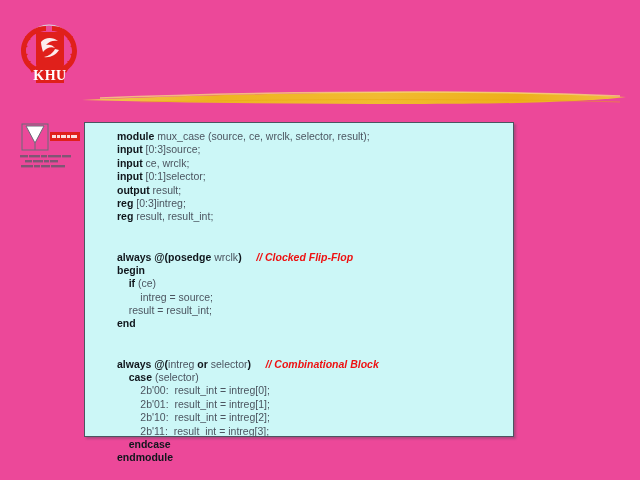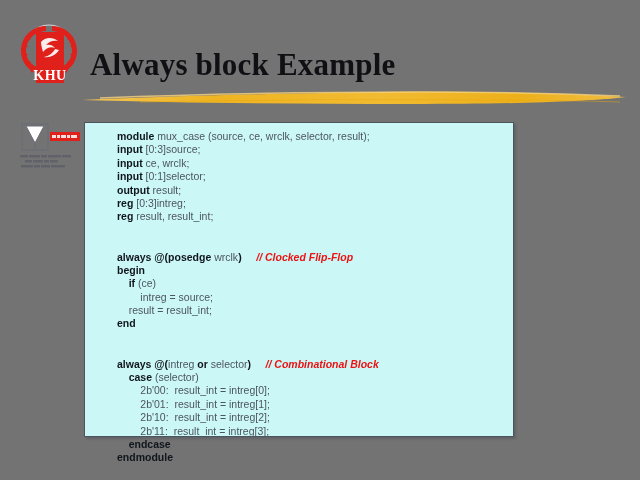--- a/index.html
+++ b/index.html
@@ -12,21 +12,21 @@
     background: #fdfdff;
     font-family: "Liberation Sans", sans-serif;
     overflow: hidden;
     position: relative;
   }
 
   
   #slide {
     position: absolute;
     inset: 0;
-    background: #737373;
+    background: #ec4899;
   }
 
   
   #khu-logo {
     position: absolute;
     left: 16px;
     top: 20px;
     width: 68px;
     height: 72px;
   }
@@ -119,21 +119,20 @@
       <path d="M20 12 L48 12 L48 44 C48 52 41 57 34 60 C27 57 20 52 20 44 Z" fill="#e0201b"></path>
       <g fill="#ffffff" opacity="0.92">
         <path d="M25 22 C29 17 37 17 42 21 C38 20 33 21 30 25 C33 24 37 25 39 28 C35 26 30 28 27 32 C26 28 25 25 25 22 Z"></path>
         <path d="M43 30 C40 35 34 38 28 37 C33 36 37 33 39 29 Z"></path>
       </g>
       <rect x="20" y="46" width="28" height="17" fill="#e0201b"></rect>
       <text x="34" y="60" font-family="Liberation Serif, serif" font-size="14" font-weight="bold" fill="#ffffff" text-anchor="middle" letter-spacing="0.5">KHU</text>
     </svg>
   </div>
 
-  <div id="slide-title">Always block Example</div>
 
   <div id="title-underline">
     <svg width="550" height="24" viewBox="0 0 550 24" xmlns="http://www.w3.org/2000/svg">
       <defs>
         <linearGradient id="brushg" x1="0" y1="0" x2="1" y2="0">
           <stop offset="0%" stop-color="#f3c555"></stop>
           <stop offset="25%" stop-color="#efb422"></stop>
           <stop offset="55%" stop-color="#f1bb31"></stop>
           <stop offset="80%" stop-color="#edb01a"></stop>
           <stop offset="100%" stop-color="#f0bd44"></stop>

